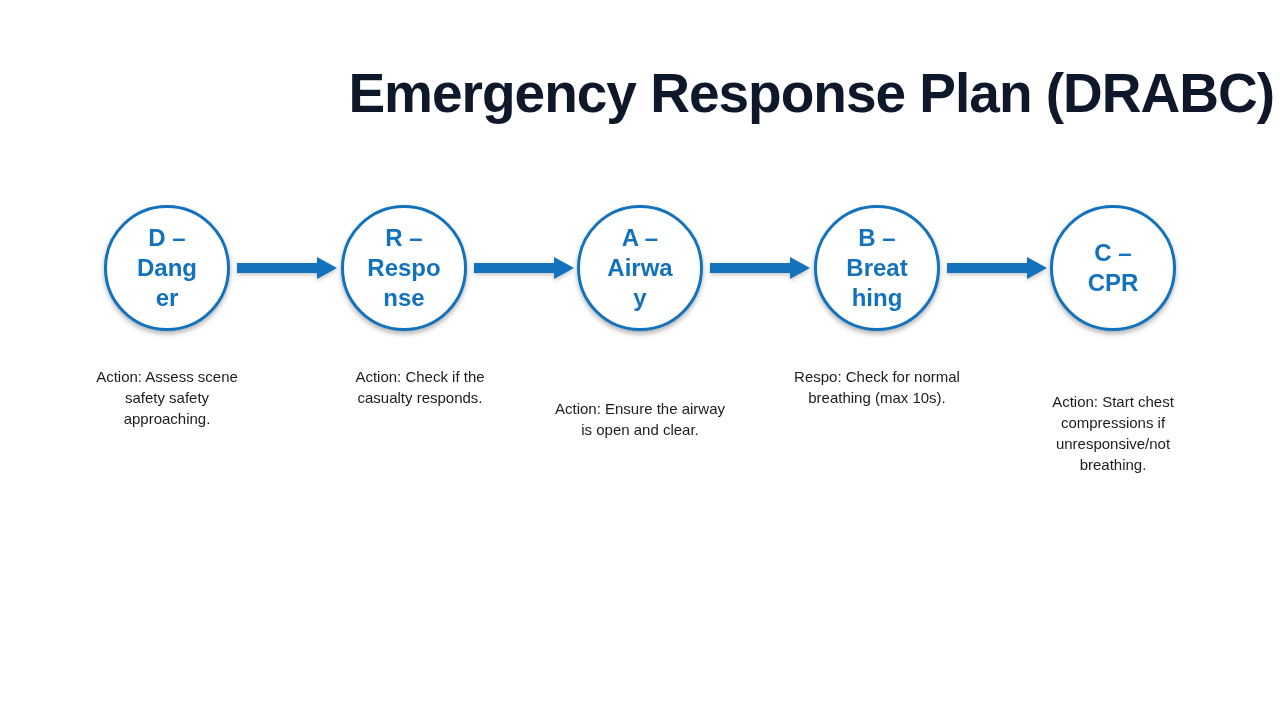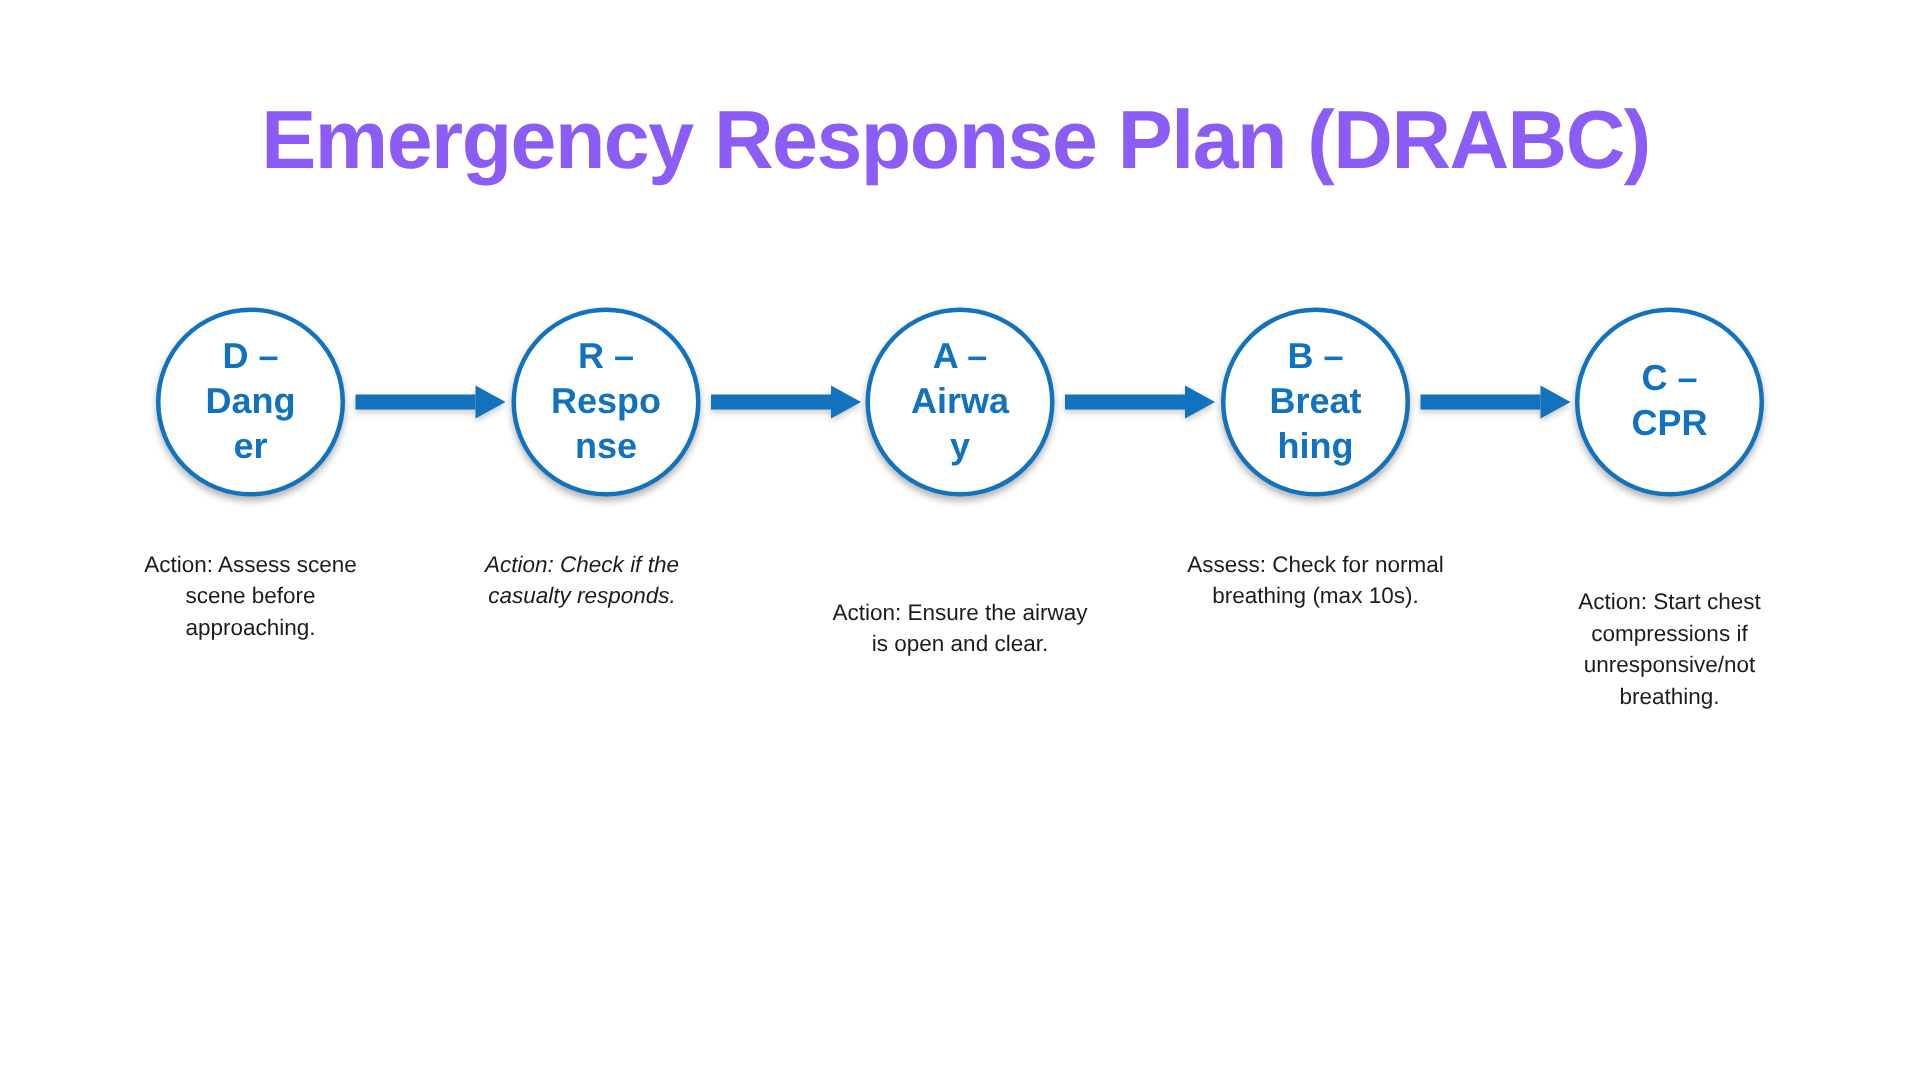--- a/index.html
+++ b/index.html
@@ -12,25 +12,25 @@
     background: #ffffff;
     overflow: hidden;
   }
 
   .slide-title {
     position: absolute;
     top: 62px;
     left: 0;
     width: 1274px;
     margin: 0;
-    text-align: center;
+    text-align: right;
     font-size: 55px;
     font-weight: 700;
     letter-spacing: -1px;
-    color: #8b5cf6;
+    color: #0f172a;
     line-height: 1.15;
   }
 
   .node-circle {
     position: absolute;
     top: 205px;
     width: 120px;
     height: 120px;
     border: 3px solid #1272BE;
     border-radius: 50%;
@@ -83,21 +83,21 @@
     position: absolute;
     top: 366px;
     width: 240px;
     text-align: center;
     white-space: pre-line;
     font-size: 15px;
     line-height: 21px;
     color: #1c1c1c;
   }
   .t1 { left: 47px;  }
-  .t2 { left: 268px; font-style: italic; }
+  .t2 { left: 300px; }
   .t3 { left: 520px; margin-top: 32px; }
   .t4 { left: 757px; }
   .t5 { left: 993px; margin-top: 25px; }
 </style>
 </head>
 <body>
 
 <div class="stage">
 
   <h1 class="slide-title">Emergency Response Plan (DRABC)</h1>
@@ -138,26 +138,26 @@
   <div class="flow-arrow a3">
     <span class="arrow-shaft"></span>
     <span class="arrow-head"></span>
   </div>
   <div class="flow-arrow a4">
     <span class="arrow-shaft"></span>
     <span class="arrow-head"></span>
   </div>
 
   <div class="action-text t1">Action: Assess scene
-scene before
+safety safety
 approaching.</div>
   <div class="action-text t2">Action: Check if the
 casualty responds.</div>
   <div class="action-text t3">Action: Ensure the airway
 is open and clear.</div>
-  <div class="action-text t4">Assess: Check for normal
+  <div class="action-text t4">Respo: Check for normal
 breathing (max 10s).</div>
   <div class="action-text t5">Action: Start chest
 compressions if
 unresponsive/not
 breathing.</div>
 
 </div>
 
 </body></html>

